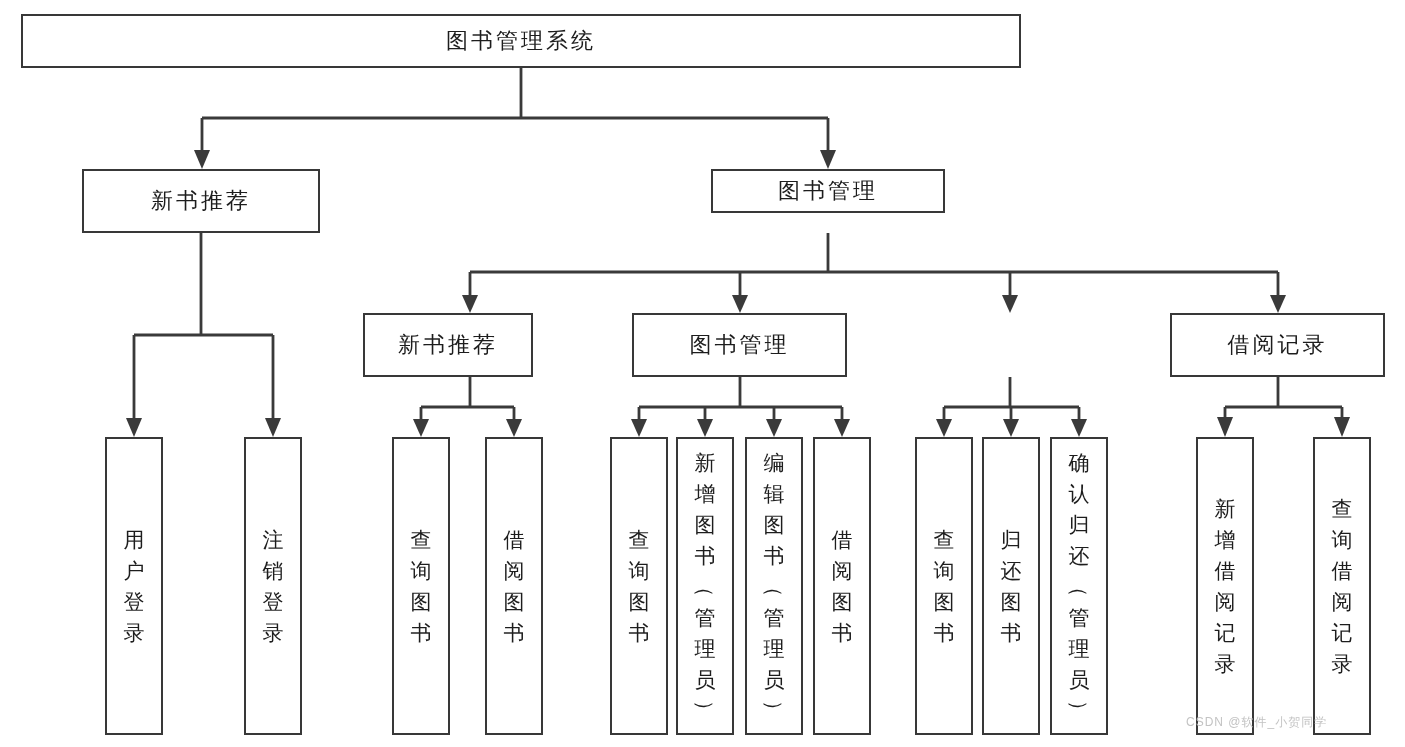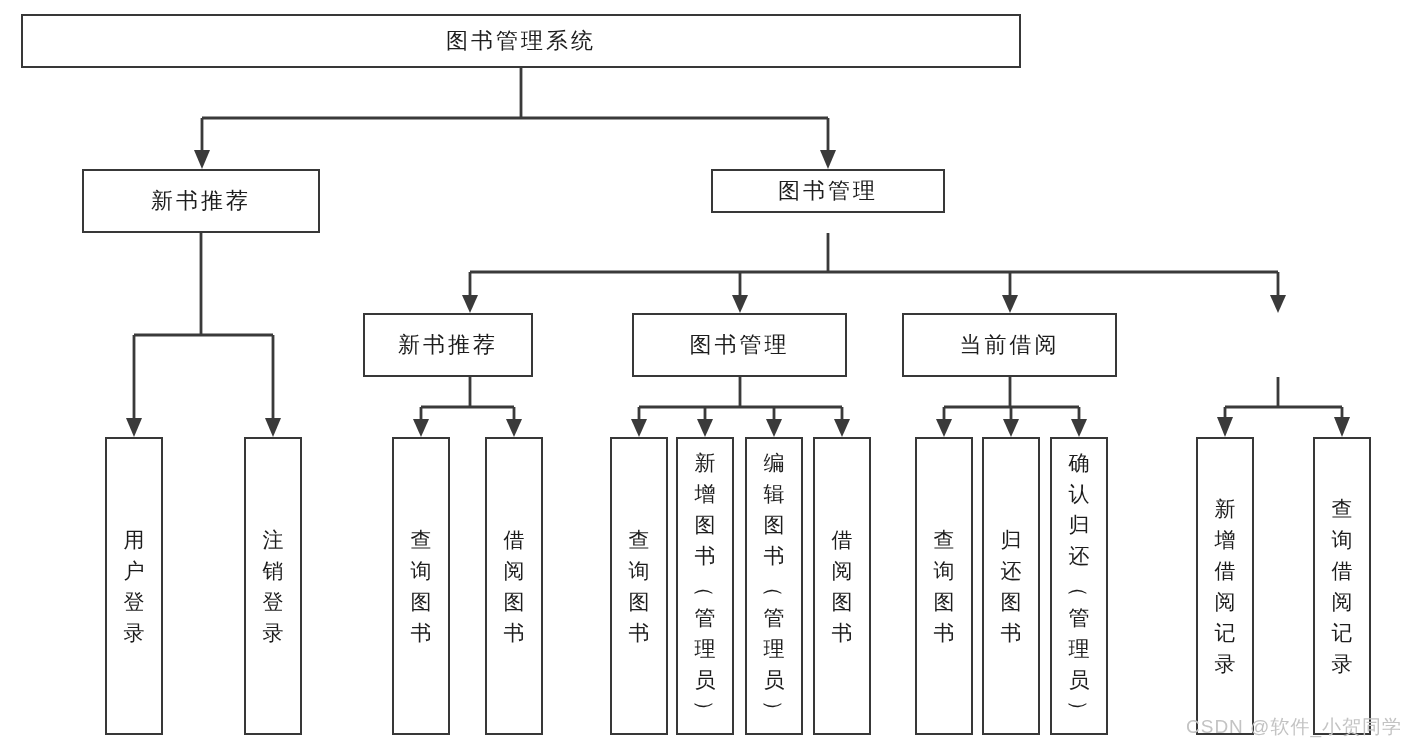--- a/index.html
+++ b/index.html
@@ -40,21 +40,21 @@
   }
   .vchar{
     display:inline-block;
     height:31px;line-height:31px;
     text-align:center;
   }
   .vchar.rot{transform:rotate(90deg);}
   .watermark{
     position:absolute;
     left:1186px;top:714px;
-    font-size:19px;
+    font-size:12px;
     letter-spacing:1px;
     color:var(--wm);
     white-space:nowrap;
   }
 </style>
 </head>
 <body>
 
 <div class="stage">
 
@@ -94,21 +94,21 @@
     <polygon fill="#3a3a3a" stroke="none" points="1334,417 1350,417 1342,437"></polygon>
   </svg>
 
   <div class="node hbox" style="left:21px;top:14px;width:1000px;height:54px;">图书管理系统</div>
 
   <div class="node hbox" style="left:82px;top:169px;width:238px;height:64px;">新书推荐</div>
   <div class="node hbox" style="left:711px;top:169px;width:234px;height:44px;">图书管理</div>
 
   <div class="node hbox" style="left:363px;top:313px;width:170px;height:64px;">新书推荐</div>
   <div class="node hbox" style="left:632px;top:313px;width:215px;height:64px;">图书管理</div>
-  <div class="node hbox" style="left:902px;top:313px;width:215px;height:64px;">当前借阅</div>
+  <div class="node hbox" style="left:1170px;top:313px;width:215px;height:64px;">借阅记录</div>
 
   <div class="node vbox vtext" style="left:105px;">
       <span class="vchar">用</span>
       <span class="vchar">户</span>
       <span class="vchar">登</span>
       <span class="vchar">录</span>
     </div>
   <div class="node vbox vtext" style="left:244px;">
       <span class="vchar">注</span>
       <span class="vchar">销</span>

